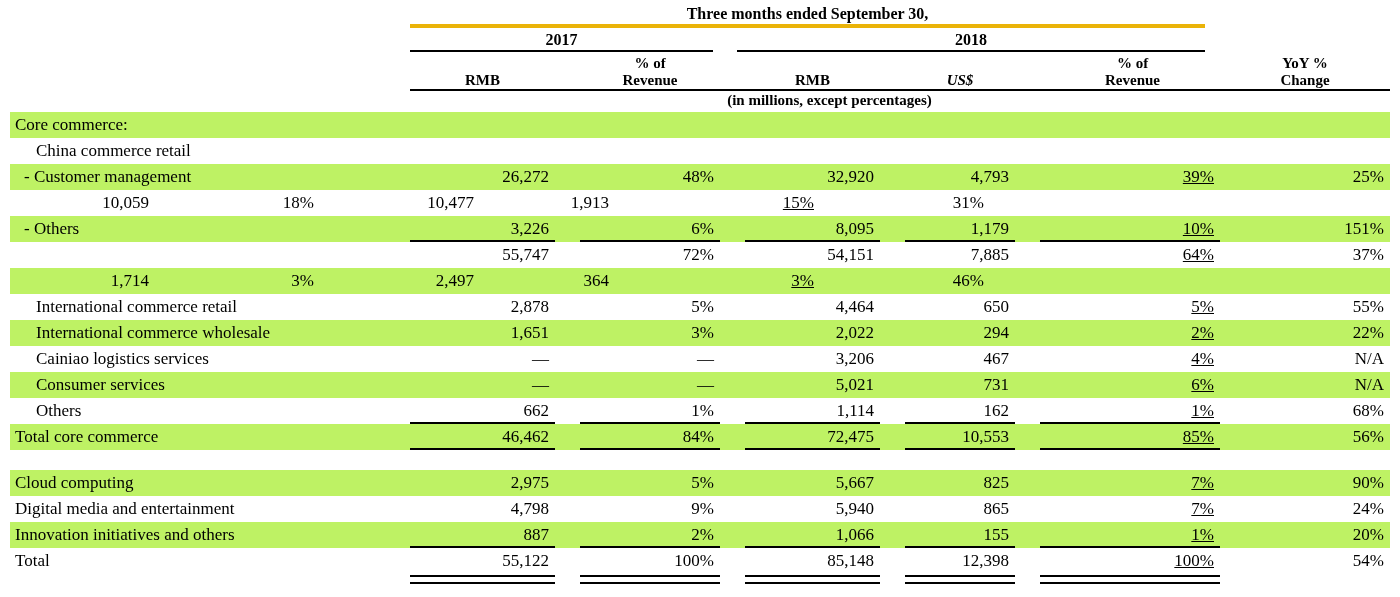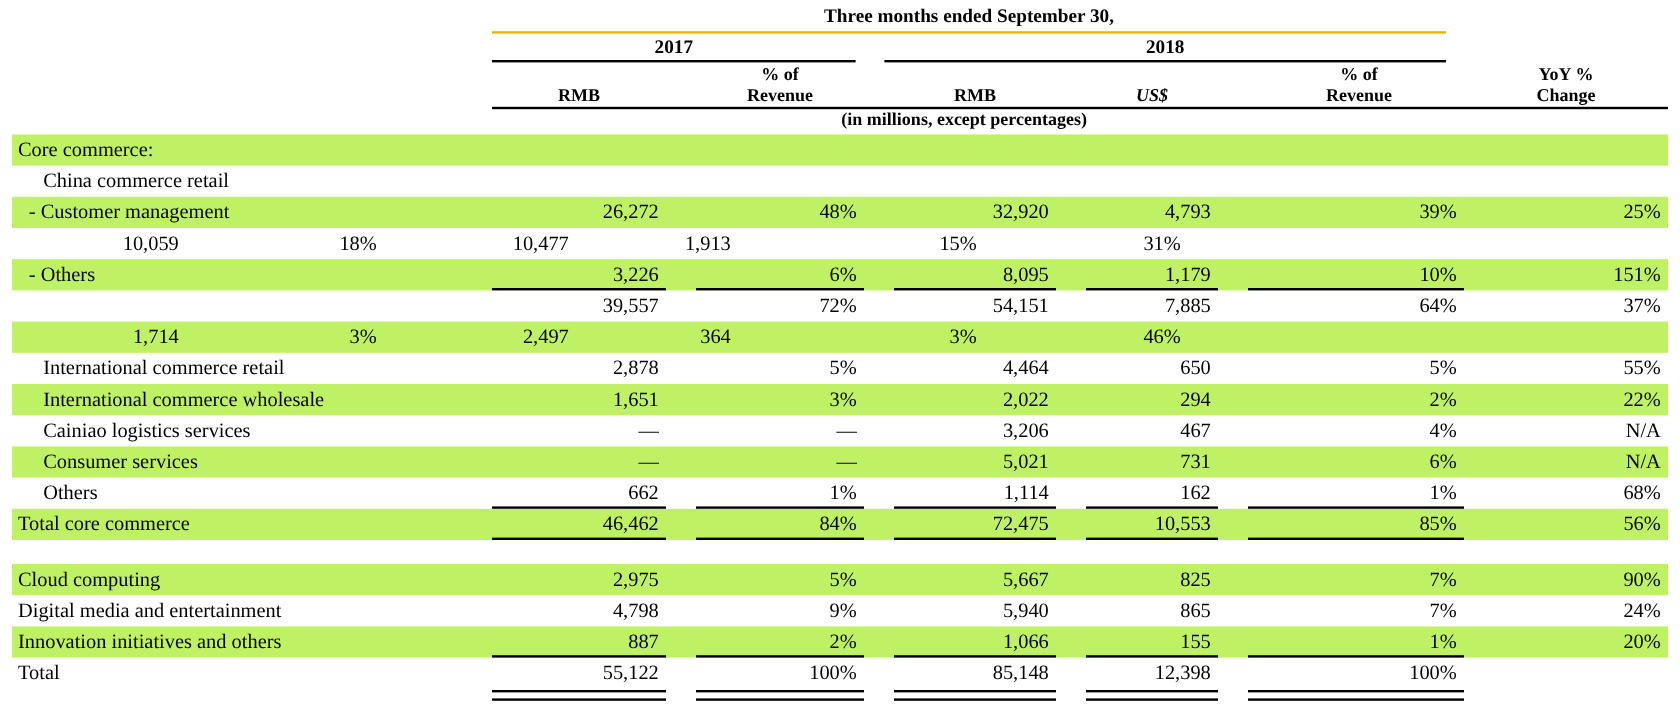--- a/index.html
+++ b/index.html
@@ -5,59 +5,59 @@
   html,body { margin:0; padding:0; background:#fff; }
   .page {
     position:relative; width:1400px; height:597px; background:#ffffff;
     font-family:"Liberation Serif", serif; color:#000; overflow:hidden;
   }
   
   .hdr { position:absolute; top:0; left:0; width:1400px; height:112px; }
   .hdr-title {
     position:absolute; left:410px; width:795px; top:5px; height:23px;
     font-weight:bold; font-size:16px; text-align:center;
-    border-bottom:2px solid #eab308; box-sizing:border-box;
+    border-bottom:4px solid #eab308; box-sizing:border-box;
   }
   .yg {
     position:absolute; top:31px; height:21px; font-weight:bold; font-size:16px;
     text-align:center; border-bottom:2px solid #000; box-sizing:border-box;
   }
   .yg-2017 { left:410px; width:303px; }
   .yg-2018 { left:737px; width:468px; }
   .ch {
     position:absolute; top:52px; height:37px; font-weight:bold; font-size:15px;
     text-align:center; white-space:pre-line; line-height:17px;
     display:flex; flex-direction:column; justify-content:flex-end; align-items:center;
   }
   .ch-0 { left:410px; width:145px; }
   .ch-1 { left:580px; width:140px; }
   .ch-2 { left:745px; width:135px; }
   .ch-3 { left:905px; width:110px;font-style:italic; }
   .ch-4 { left:1045px; width:175px; }
   .ch-5 { left:1220px; width:170px; }
   .hdr-line { position:absolute; left:410px; width:980px; top:89px; height:0; border-top:2px solid #000; }
   .unit-note {
-    position:absolute; left:406px; width:795px; top:92px; height:20px;
+    position:absolute; left:432px; width:795px; top:92px; height:20px;
     text-align:center; font-weight:bold; font-size:15px;
   }
   
   .tbody { position:absolute; top:112px; left:10px; width:1380px; }
   .row { display:flex; height:26px; align-items:center; font-size:17px; }
   .row.hl { background:#bef264; }
   .row.spacer { height:20px; background:#fff; }
   .lab { flex:0 0 400px; white-space:nowrap; overflow:hidden; box-sizing:border-box; }
   .ind0 { padding-left:5px; }
   .ind1 { padding-left:26px; }
   .ind2 { padding-left:14px; }
   .cell {
     position:relative; height:100%; display:flex; align-items:center;
     justify-content:flex-end; box-sizing:border-box; white-space:nowrap;
   }
   .c0 { flex:0 0 145px; } .c1 { flex:0 0 165px; } .c2 { flex:0 0 160px; }
-  .c3 { flex:0 0 135px; } .c4 { flex:0 0 205px; } .c5 { flex:0 0 170px; }
+  .c3 { flex:0 0 135px; } .c4 { flex:0 0 205px;text-decoration:underline; } .c5 { flex:0 0 170px; }
   .val { padding-right:6px; }
   
   .uline::after {
     content:""; position:absolute; left:25px; right:0; bottom:0; height:0;
     border-bottom:2px solid #000;
   }
   .c0.uline::after { left:0; }
   
   .duline::after {
     content:""; position:absolute; left:25px; right:0; bottom:-10px; height:5px;
@@ -188,21 +188,21 @@
     <div class="cell c4 uline">
           <span class="val">10%</span>
         </div>
     <div class="cell c5">
           <span class="val">151%</span>
         </div>
   </div>
       <div class="row">
     <div class="lab ind0"></div>
     <div class="cell c0">
-          <span class="val">39,557</span>
+          <span class="val">55,747</span>
         </div>
     <div class="cell c1">
           <span class="val">72%</span>
         </div>
     <div class="cell c2">
           <span class="val">54,151</span>
         </div>
     <div class="cell c3">
           <span class="val">7,885</span>
         </div>
@@ -432,17 +432,20 @@
           <span class="val">100%</span>
         </div>
     <div class="cell c2 duline">
           <span class="val">85,148</span>
         </div>
     <div class="cell c3 duline">
           <span class="val">12,398</span>
         </div>
     <div class="cell c4 duline">
           <span class="val">100%</span>
+        </div>
+    <div class="cell c5">
+          <span class="val">54%</span>
         </div>
   </div>
     </div>
 
 </div>
 
 </body></html>

